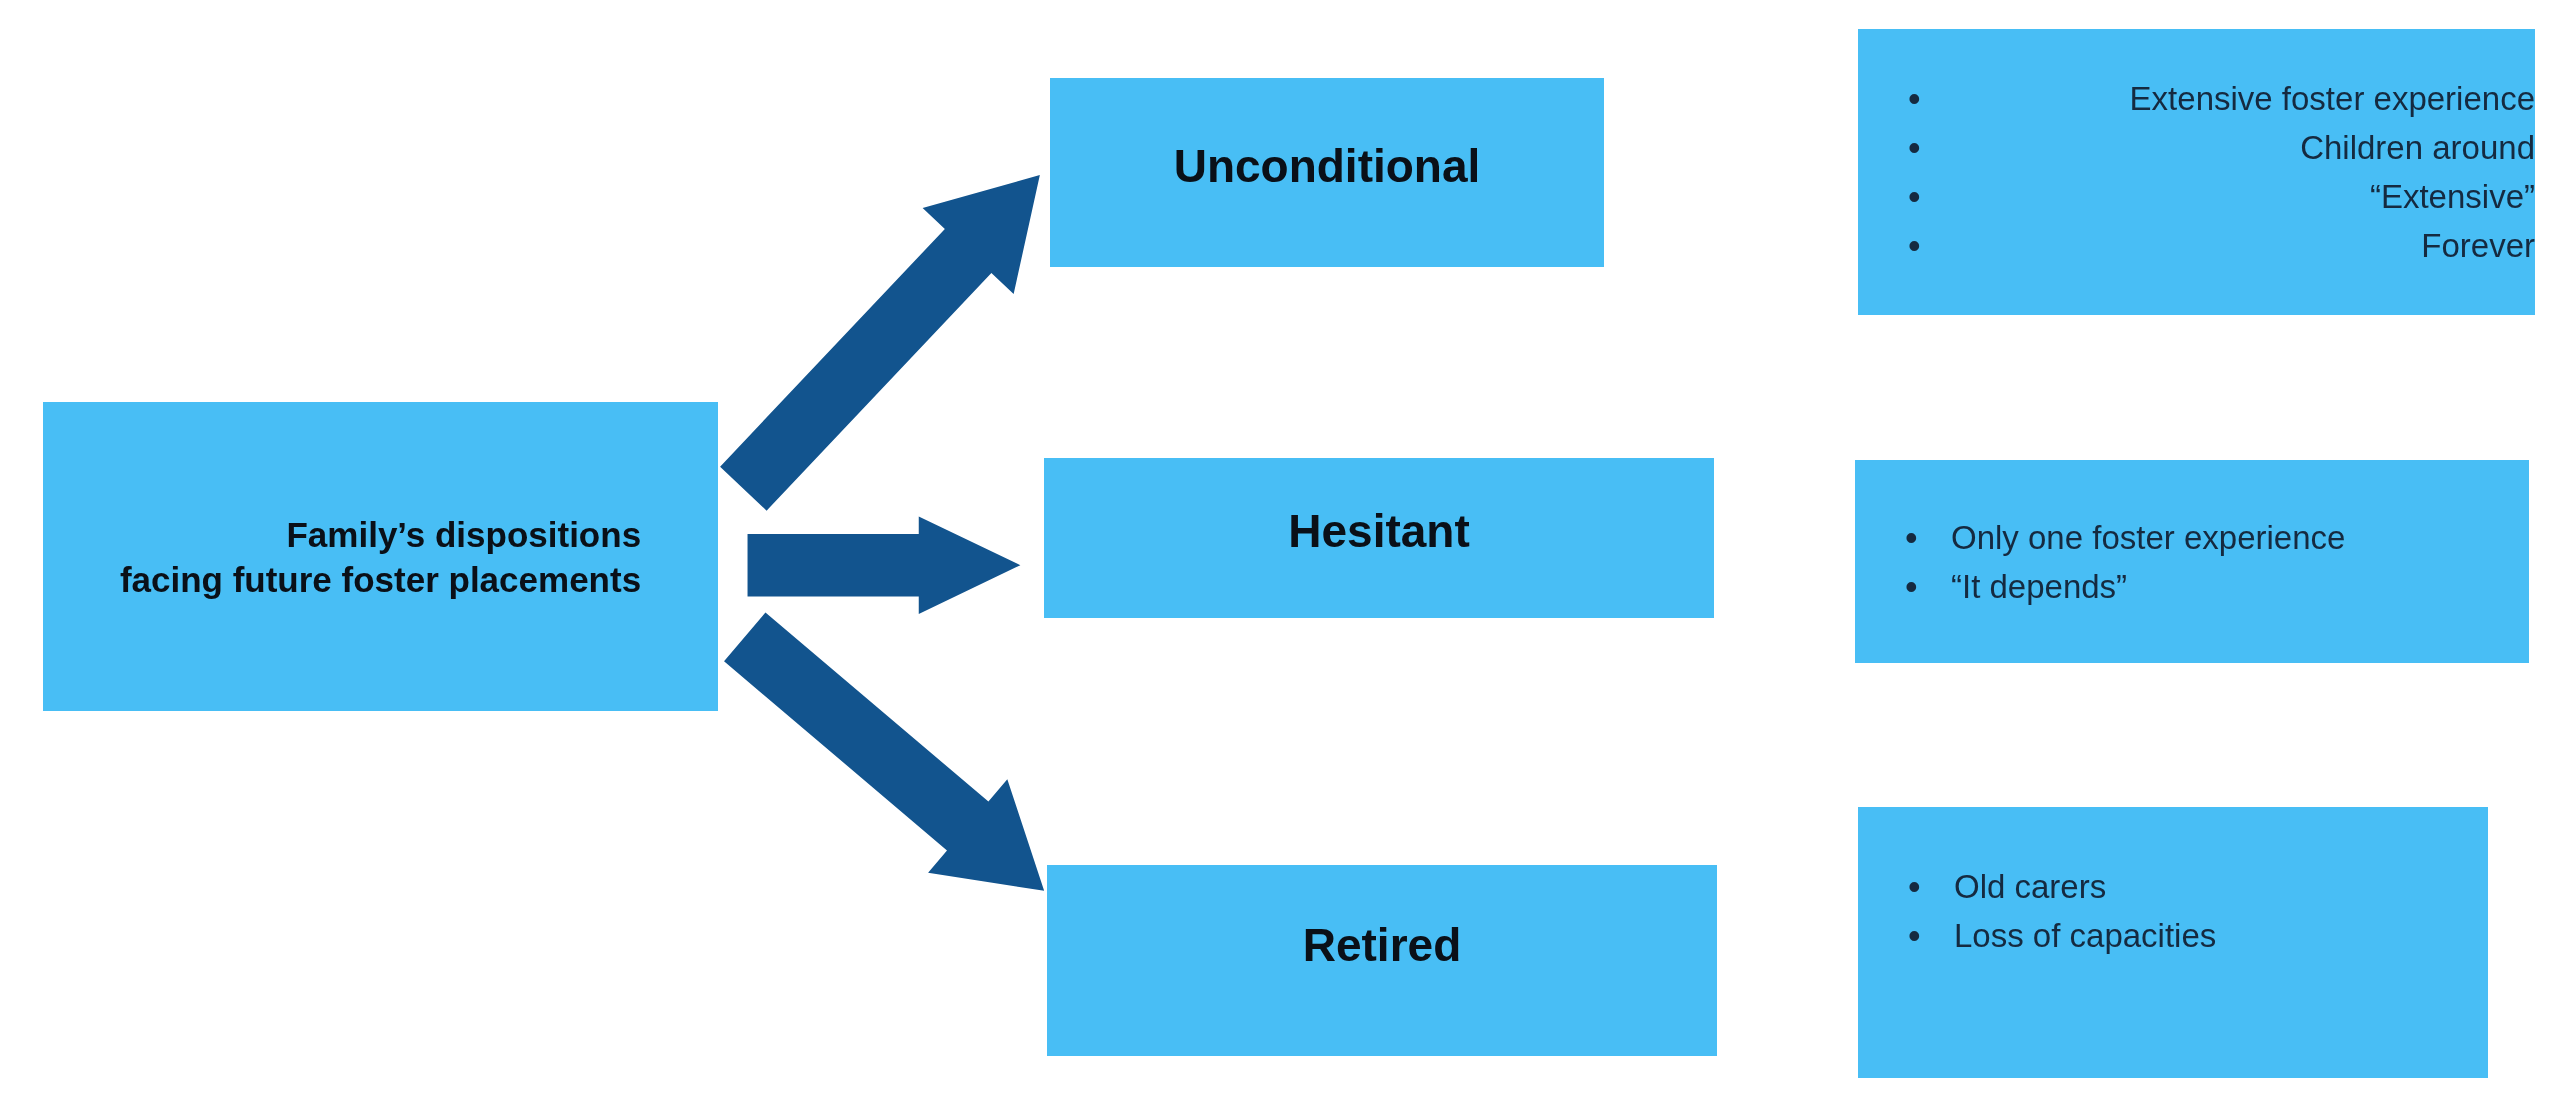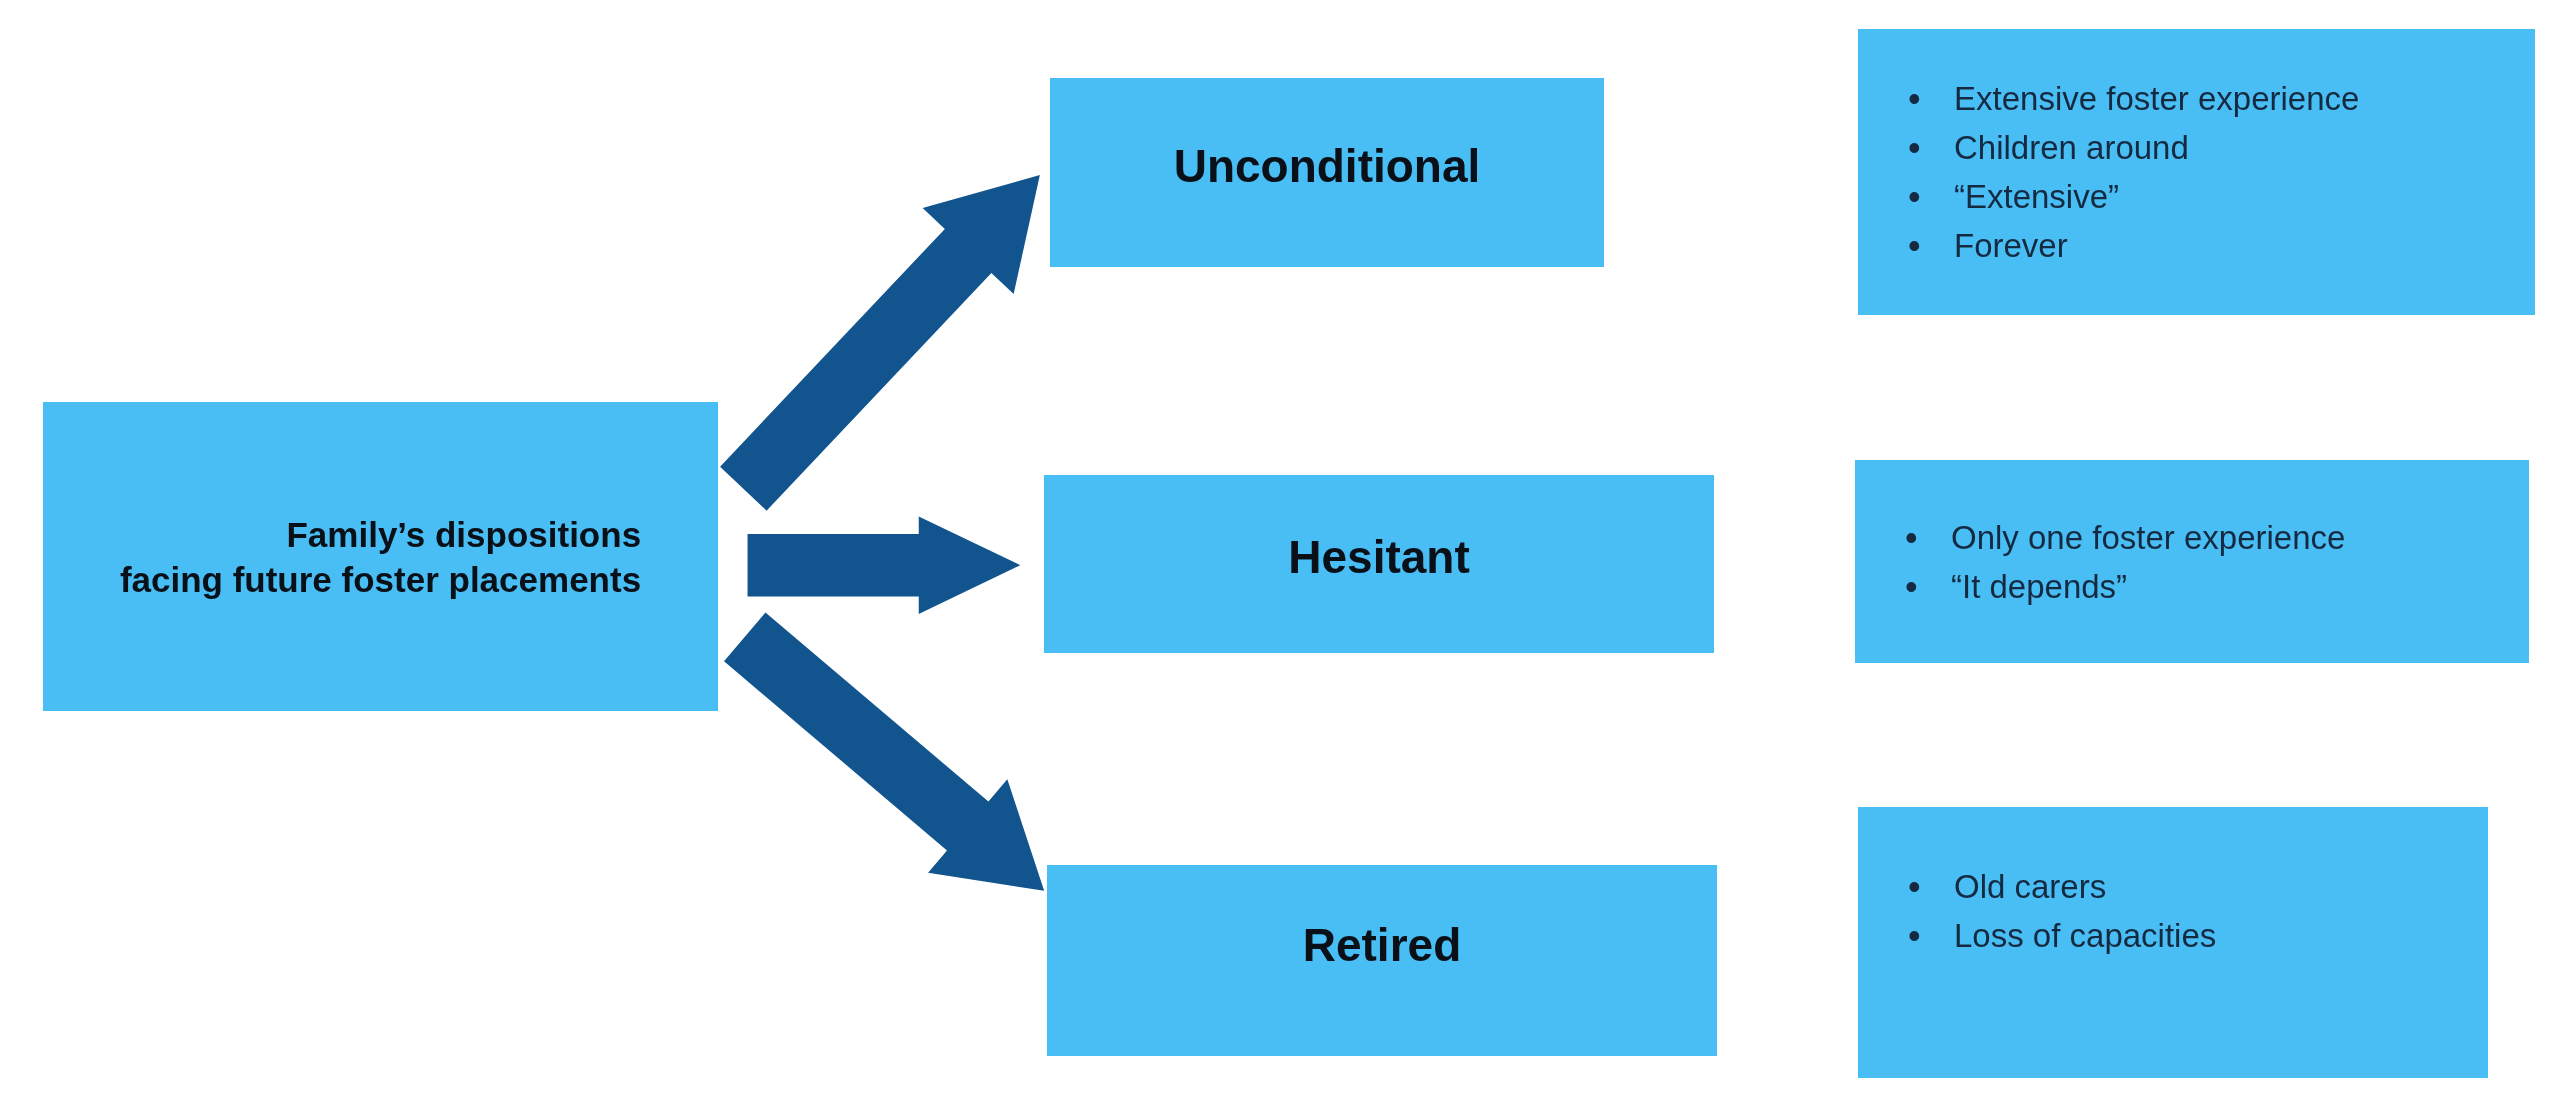--- a/index.html
+++ b/index.html
@@ -63,29 +63,29 @@
     <div class="root-label">
       <span>Family’s dispositions</span>
       <span>facing future foster placements</span>
     </div>
   </div>
 
   <div class="box cat" style="left:1050px;top:78px;width:554px;height:189px;padding-bottom:14px;">
     <span>Unconditional</span>
   </div>
 
-  <div class="box cat" style="left:1044px;top:475px;width:670px;height:178px;padding-bottom:14px;">
+  <div class="box cat" style="left:1044px;top:458px;width:670px;height:160px;padding-bottom:14px;">
     <span>Hesitant</span>
   </div>
 
   <div class="box cat" style="left:1047px;top:849px;width:670px;height:191px;padding-bottom:31px;margin-top:16px;">
     <span>Retired</span>
   </div>
 
-  <div class="box detail" style="left:1858px;top:29px;width:677px;height:286px;">
+  <div class="box detail" style="left:1858px;top:29px;width:677px;height:286px;text-align:right;">
     <ul>
       <li>Extensive foster experience</li>
       <li>Children around</li>
       <li>“Extensive”</li>
       <li>Forever</li>
     </ul>
   </div>
 
   <div class="box detail" style="left:1855px;top:460px;width:674px;height:203px;">
     <ul>

